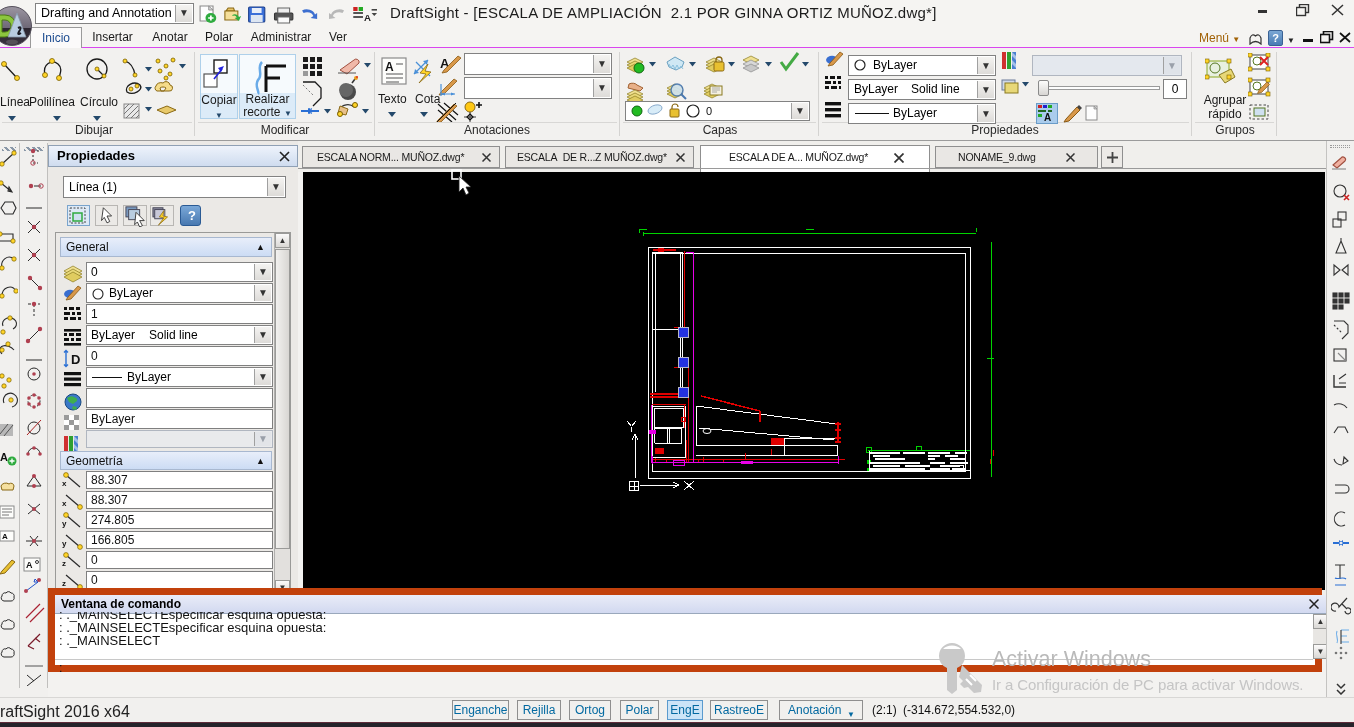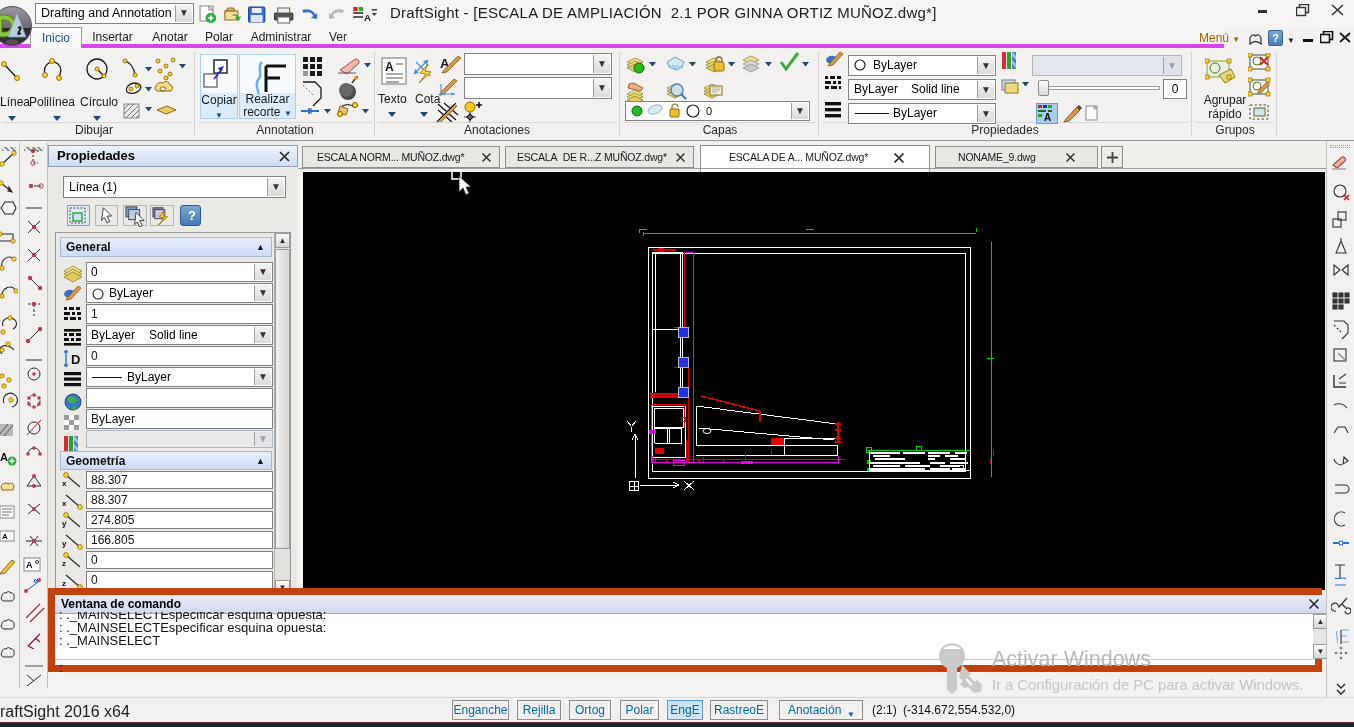--- a/index.html
+++ b/index.html
@@ -2,37 +2,37 @@
 <html><head>
 <meta charset="utf-8">
 <style>
 * { margin:0; padding:0; box-sizing:border-box; }
 html,body { width:1354px; height:727px; overflow:hidden; font-family:"Liberation Sans", sans-serif; }
 body { position:relative; background:#f3f2f0; }
 .abs { position:absolute; }
 .txt { white-space:nowrap; }
 
 #titlebar { left:0; top:0; width:1354px; height:27px; background:#f5f4f2; }
-#menurow { left:0; top:27px; width:1224px; height:21px; background:#f5f4f2; border-bottom:4px solid #d946ef; }
+#menurow { left:0; top:27px; width:1354px; height:21px; background:#f5f4f2; border-bottom:1px solid #d946ef; }
 .menutab { top:0px; height:21px; font-size:12px; color:#1a1a1a; text-align:center; line-height:21px; }
 #tab-inicio { background:#fbfafa; border:1px solid #9a9a9a; border-bottom:none; color:#1c4b8f; }
 
 #ribbon { left:0; top:48px; width:1354px; height:93px; background:#f2f1ef; border-bottom:1px solid #9b9b9b; }
 .rgroup-label { bottom:3px; font-size:12px; color:#2a2a2a; text-align:center; }
 .rsep { top:4px; width:1px; height:84px; background:#d4d3d1; }
 .rlabelline { height:1px; background:#d8d7d5; }
 
 .combo { background:#fff; border:1px solid #828282; }
 .arr { position:absolute; right:1px; top:1px; bottom:1px; width:17px; background:linear-gradient(#f4f3f1,#dddbd8); border-left:1px solid #a0a0a0; }
 .arrglyph { position:absolute; left:50%; top:50%; transform:translate(-50%,-56%); font-size:10px; color:#333; }
 
 #lefttools { left:0; top:141px; width:48px; height:556px; background:#f1f0ee; }
 #proppanel { left:48px; top:141px; width:250px; height:471px; background:#ebe9e6; }
 #propheader { left:0px; top:4px; width:250px; height:22px; background:linear-gradient(#eef3fb,#cfdcef); border:1px solid #8fa0b5; }
-.secbar { background:linear-gradient(#e8eefa,#ccdcf4); border:1px solid #a8b8d0; font-weight:bold; font-size:12px; color:#111; }
+.secbar { background:linear-gradient(#e8eefa,#ccdcf4); border:1px solid #a8b8d0; font-weight:normal; font-size:12px; color:#111; }
 .pfield { background:#fff; border:1px solid #7f7f7f; font-size:12px; color:#111; padding-left:4px; }
 
 #docbar { left:298px; top:141px; width:1028px; height:31px; background:#f0efec; }
 .doctab { top:4px; height:22px; background:#e9e7e4; border:1px solid #8f8f8f; font-size:10.5px; letter-spacing:-0.2px; color:#1a1a1a; }
 #canvas { left:303px; top:172px; width:1022px; height:418px; background:#000; }
 #modeltabs { left:298px; top:590px; width:1028px; height:22px; background:#f0efec; }
 
 #cmdwin { left:48px; top:588px; width:1274px; height:84px; background:#fff; border:7px solid #c2410c; }
 #cmdhdr { left:0; top:0; width:1272px; height:19px; background:linear-gradient(#e9ecf8,#d2d9f0); border-bottom:1px solid #9aa8bc; }
 
@@ -133,21 +133,21 @@
   </svg>
 </div>
 <div class="abs" id="ribbon">
   <div class="abs rsep" style="left:194px"></div>
   <div class="abs rsep" style="left:374px"></div>
   <div class="abs rsep" style="left:619px"></div>
   <div class="abs rsep" style="left:818px"></div>
   <div class="abs rsep" style="left:1191px"></div>
   <div class="abs rsep" style="left:1276px"></div>
   <div class="abs rgroup-label" style="left:44px;width:100px;">Dibujar</div>
-  <div class="abs rgroup-label" style="left:235px;width:100px;">Annotation</div>
+  <div class="abs rgroup-label" style="left:235px;width:100px;">Modificar</div>
   <div class="abs rgroup-label" style="left:447px;width:100px;">Anotaciones</div>
   <div class="abs rgroup-label" style="left:670px;width:100px;">Capas</div>
   <div class="abs rgroup-label" style="left:955px;width:100px;">Propiedades</div>
   <div class="abs rgroup-label" style="left:1185px;width:100px;">Grupos</div>
   <div class="abs rlabelline" style="left:2px;top:74px;width:190px;"></div>
   <div class="abs rlabelline" style="left:198px;top:74px;width:174px;"></div>
   <div class="abs rlabelline" style="left:378px;top:74px;width:239px;"></div>
   <div class="abs rlabelline" style="left:623px;top:74px;width:193px;"></div>
   <div class="abs rlabelline" style="left:822px;top:74px;width:367px;"></div>
   <div class="abs rlabelline" style="left:1195px;top:74px;width:79px;"></div>

